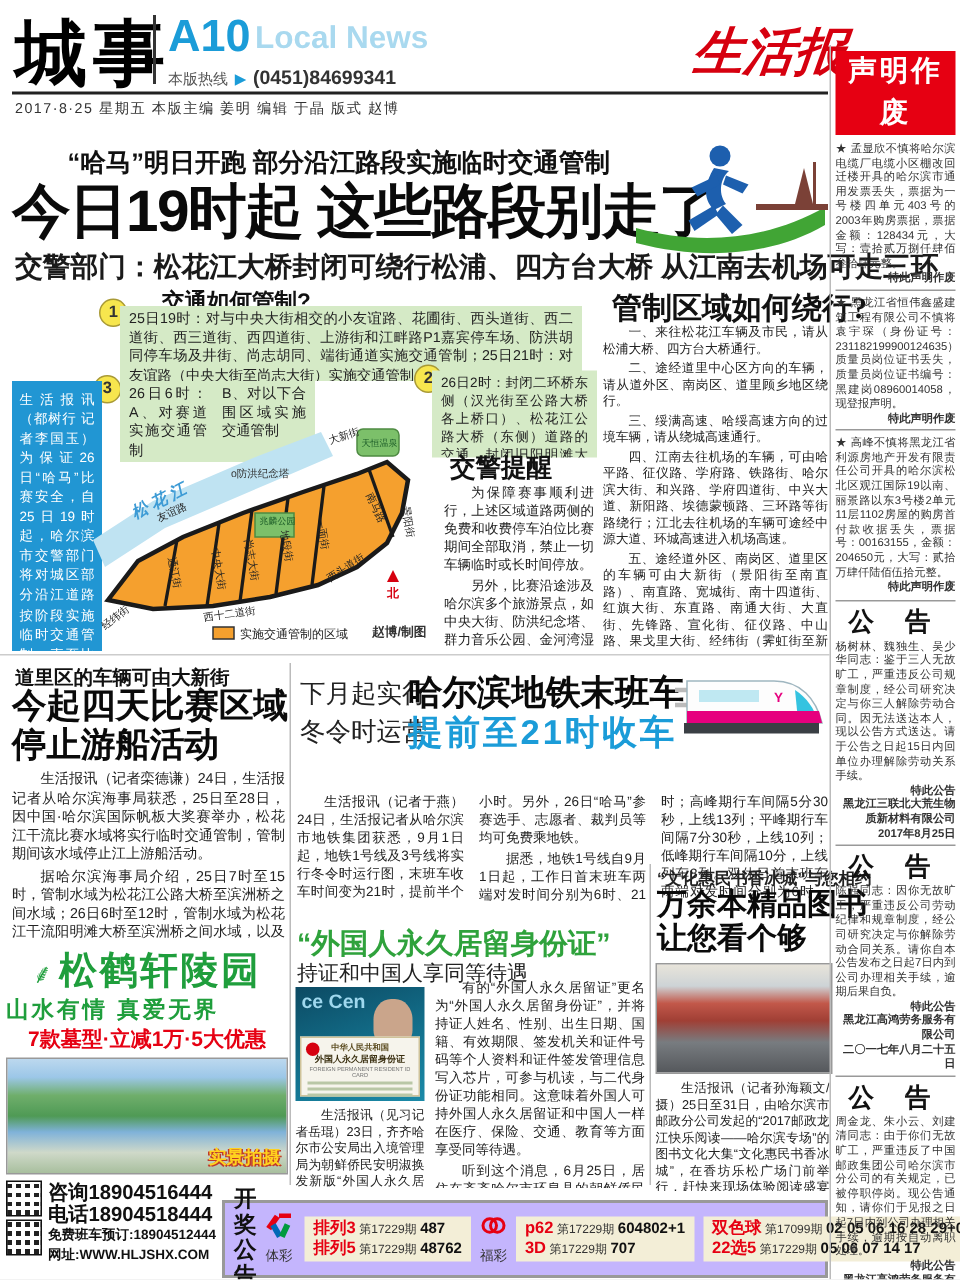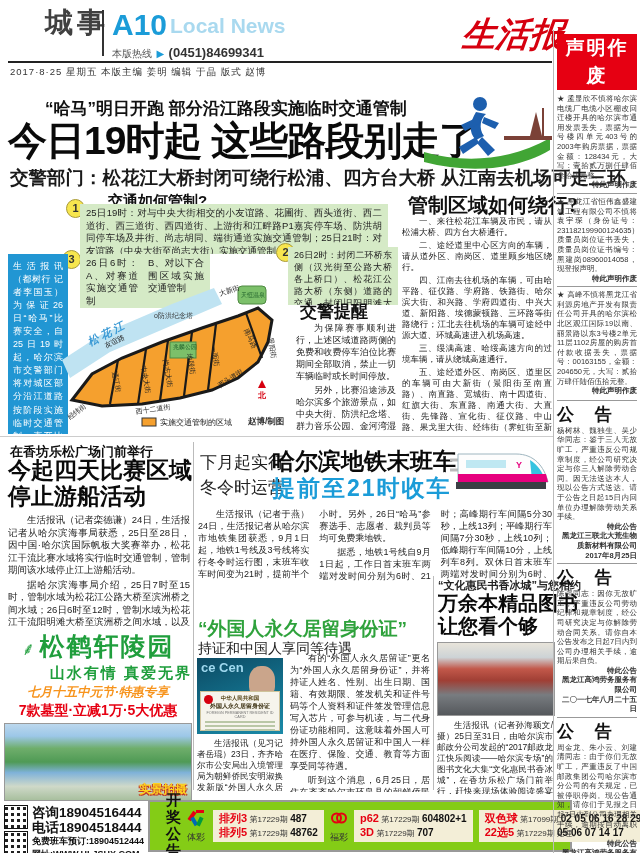--- a/index.html
+++ b/index.html
@@ -4,21 +4,21 @@
 <style>
   html,body{margin:0;padding:0;background:#e9e9e9;}
   #page{position:relative;width:640px;height:853px;background:#fff;overflow:hidden;
         font-family:"Liberation Sans",sans-serif;color:#222;}
   .abs{position:absolute;}
   .serif{font-family:"Liberation Serif",serif;}
   .jt{text-align:justify;}
   .ind p{text-indent:2em;margin:0 0 2px 0;}
   p{margin:0;}
   
-  .section-title{font-size:28px;font-weight:900;letter-spacing:4px;color:#404040;margin-left:35px;}
+  .section-title{font-size:48px;font-weight:900;letter-spacing:4px;color:#000000;}
   .pagecode{font-size:30px;font-weight:900;color:#1b9cd8;}
   .pagelabel{font-size:21px;color:#a9d9ef;font-weight:700;}
   .hotline{font-size:10px;color:#555;}
   .hotnum{font-size:13px;color:#333;font-weight:700;}
   .brand{font-size:34px;font-weight:900;color:#d6000f;font-style:italic;transform:skewX(-6deg);}
   .rule{background:#222;height:2px;}
   .thinrule{background:#ccc;height:1px;}
   .vline{background:#bbb;width:1px;}
   .dateline{font-size:9.5px;color:#333;letter-spacing:1px;}
   
@@ -52,32 +52,32 @@
   .ad-promo2{font-size:14px;font-weight:900;color:#e60012;}
   .ad-photo{background:linear-gradient(180deg,#bcd8ee 0%,#9cc7e8 16%,#6fae6b 32%,#4f9a55 50%,#7fb2d9 64%,#cfd9c9 82%,#a8bf9e 100%);}
   .ad-photo-label{font-size:12px;font-weight:900;color:#ffd21e;text-shadow:1px 1px 0 #c0392b,-1px 1px 0 #c0392b;}
   .ad-contact{font-size:13.5px;font-weight:900;color:#111;line-height:15px;}
   .ad-contact-sm{font-size:9px;font-weight:800;color:#111;}
   .qr{width:22px;height:22px;background:
       repeating-linear-gradient(0deg,#111 0 3px,#fff 3px 6px),
       repeating-linear-gradient(90deg,#111 0 3px,#fff 3px 6px);
       background-blend-mode:screen;border:1px solid #111;}
   
-  .lot-box{border:2px solid #999;background:#84cc16;display:flex;align-items:center;padding:3px 16px;gap:6px;}
+  .lot-box{border:2px solid #999;background:#c4b5fd;display:flex;align-items:center;padding:3px 6px;gap:6px;}
   .lot-title{font-size:15px;font-weight:900;line-height:17px;color:#111;}
   .lot-panel{background:#f3eed7;padding:2px 6px;font-size:8.5px;line-height:13px;white-space:nowrap;}
   .lot-name{color:#e60012;font-weight:900;font-size:11px;}
   .lot-issue{color:#333;font-size:8px;}
   .lot-res{color:#111;font-weight:900;font-size:10px;}
   .lot-logo-label{font-size:9px;color:#333;}
   
   .sb{font-size:7.5px;line-height:9.6px;color:#333;text-align:justify;}
   .sb-head{background:#e60012;color:#fff;font-weight:900;font-size:19px;text-align:center;line-height:28px;letter-spacing:2px;}
   .sb-sign{text-align:right;font-weight:700;}
-  .gg-title{font-size:17px;font-weight:900;letter-spacing:8px;color:#111;}
+  .gg-title{font-size:17px;font-weight:900;text-align:center;letter-spacing:8px;color:#111;}
   .sb-divider{border-top:1px solid #999;}
   .idphoto{background:linear-gradient(160deg,#0c4a63 0%,#13718d 55%,#1b8aa8 100%);}
   .idcard{background:#f6f4ec;border:1px solid #cfc39a;}
   .idcard .l1{font-size:5.5px;font-weight:700;color:#5a4a1e;text-align:center;}
   .idcard .l2{font-size:6px;font-weight:900;color:#3a2f10;text-align:center;}
   .idcard .l3{font-size:3.8px;color:#777;text-align:center;}
   .bookphoto{background:linear-gradient(180deg,#e8e4da 0%,#cdd3d6 20%,#c2584a 36%,#a03f35 52%,#787c80 72%,#55585c 100%);}
 </style>
 </head>
 <body>
@@ -161,45 +161,44 @@
   <div class="abs remind-title serif" style="left:300px;top:300px;">交警提醒</div>
   <div class="abs bodytxt ind jt" style="left:296px;top:322px;width:100px;height:110px;overflow:hidden;">
     <p>为保障赛事顺利进行，上述区域道路两侧的免费和收费停车泊位比赛期间全部取消，禁止一切车辆临时或长时间停放。</p>
     <p>另外，比赛沿途涉及哈尔滨多个旅游景点，如中央大街、防洪纪念塔、群力音乐公园、金河湾湿地植物园、哈尔滨大剧院等，景点周边道路将全部封闭，江北太阳岛风景区当天也将闭园，游客和市民如需前往，应乘坐公共交通工具，步行进入。</p>
   </div>
 
   <div class="abs detour-title serif" style="left:408px;top:192px;">管制区域如何绕行?</div>
   <div class="abs bodytxt ind jt" style="left:402px;top:216px;width:150px;height:216px;overflow:hidden;font-size:8.5px;line-height:11px;">
     <p>一、来往松花江车辆及市民，请从松浦大桥、四方台大桥通行。</p>
     <p>二、途经道里中心区方向的车辆，请从道外区、南岗区、道里顾乡地区绕行。</p>
+    <p>三、绥满高速、哈绥高速方向的过境车辆，请从绕城高速通行。</p>
     <p>四、江南去往机场的车辆，可由哈平路、征仪路、学府路、铁路街、哈尔滨大街、和兴路、学府四道街、中兴大道、新阳路、埃德蒙顿路、三环路等街路绕行；江北去往机场的车辆可途经中源大道、环城高速进入机场高速。</p>
-    <p>三、绥满高速、哈绥高速方向的过境车辆，请从绕城高速通行。</p>
     <p>五、途经道外区、南岗区、道里区的车辆可由大新街（景阳街至南直路）、南直路、宽城街、南十四道街、红旗大街、东直路、南通大街、大直街、先锋路、宣化街、征仪路、中山路、果戈里大街、经纬街（霁虹街至新阳路）、新阳路、安国街、建国街、安发桥、通达街、前进路、安阳路、铁路街、哈尔滨大街、中兴大道等街路绕行。</p>
   </div>
 
   <div class="abs thinrule" style="left:0px;top:436px;width:553px;"></div>
   <div class="abs vline" style="left:193px;top:442px;height:348px;"></div>
   <div class="abs vline" style="left:433px;top:576px;height:214px;"></div>
 
-  <div class="abs k2" style="left:10px;top:443px;">在香坊乐松广场门前举行</div>
+  <div class="abs k2" style="left:10px;top:443px;">道里区的车辆可由大新街</div>
   <div class="abs h2a serif" style="left:8px;top:458px;">今起四天比赛区域</div>
   <div class="abs h2a serif" style="left:8px;top:484px;">停止游船活动</div>
   <div class="abs bodytxt ind jt" style="left:8px;top:514px;width:182px;height:112px;overflow:hidden;font-size:9.5px;line-height:12.5px;">
     <p>生活报讯（记者栾德谦）24日，生活报记者从哈尔滨海事局获悉，25日至28日，因中国·哈尔滨国际帆板大奖赛举办，松花江干流比赛水域将实行临时交通管制，管制期间该水域停止江上游船活动。</p>
     <p>据哈尔滨海事局介绍，25日7时至15时，管制水域为松花江公路大桥至滨洲桥之间水域；26日6时至12时，管制水域为松花江干流阳明滩大桥至滨洲桥之间水域，以及松花江北侧泛洪一湖三岛、大剧院南广场水域；27日7时至15时，管制水域为松花江公路大桥至滨洲桥之间水域；28日7时至15时，管制水域为松花江公路大桥至滨洲桥之间水域。</p>
 
   </div>
 
   <div class="abs" style="left:4px;top:630px;width:188px;height:205px;">
     <div style="text-align:center;">
       <span style="color:#1f9e3c;font-size:18px;">⸙</span>
       <span class="ad-name">松鹤轩陵园</span>
     </div>
-    <div class="ad-slogan" style="text-align:right;margin-top:1px;">山水有情 真爱无界</div>
-    <div class="ad-promo1" style="text-align:center;margin-top:1px;">七月十五中元节·特惠专享</div>
+    <div class="ad-slogan" style="text-align:left;margin-top:1px;">山水有情 真爱无界</div>
     <div class="ad-promo2" style="text-align:center;margin-top:1px;">7款墓型·立减1万·5大优惠</div>
     <div class="ad-photo" style="position:relative;width:186px;height:76px;margin-top:3px;border:1px solid #999;">
       <div class="ad-photo-label" style="position:absolute;right:4px;bottom:2px;">实景拍摄</div>
     </div>
     <div style="display:flex;gap:4px;margin-top:4px;">
       <div>
         <div class="qr"></div>
         <div class="qr" style="margin-top:2px;"></div>
       </div>
       <div>
@@ -220,21 +219,21 @@
   <svg class="abs" style="left:448px;top:442px;" width="104" height="58" viewBox="0 0 104 58">
     <line x1="2" y1="18" x2="14" y2="18" stroke="#bbb" stroke-width="3"></line>
     <line x1="2" y1="28" x2="10" y2="28" stroke="#bbb" stroke-width="3"></line>
     <path d="M10,12 L68,12 C86,12 96,24 100,40 L10,40 Z" fill="#fdfdfd" stroke="#9fb6c0"></path>
     <path d="M82,18 C90,23 95,31 97,38 L84,38 Z" fill="#35c3e0"></path>
     <path d="M10,32 L98,32 L100,40 L10,40 Z" fill="#e6007e"></path>
     <rect x="8" y="40" width="90" height="7" fill="#3a3f44"></rect>
     <rect x="18" y="18" width="40" height="8" fill="#bfe8f2"></rect>
     <text x="68" y="26" font-size="9" font-weight="bold" fill="#e6007e">Y</text>
   </svg>
-  <div class="abs bodytxt ind jt cols3" style="left:198px;top:508px;width:354px;height:82px;overflow:hidden;">
+  <div class="abs bodytxt ind jt cols3" style="left:198px;top:528px;width:354px;height:82px;overflow:hidden;">
     <p>生活报讯（记者于燕）24日，生活报记者从哈尔滨市地铁集团获悉，9月1日起，地铁1号线及3号线将实行冬令时运行图，末班车收车时间变为21时，提前半个小时。另外，26日“哈马”参赛选手、志愿者、裁判员等均可免费乘地铁。</p>
     <p>据悉，地铁1号线自9月1日起，工作日首末班车两端对发时间分别为6时、21时；高峰期行车间隔5分30秒，上线13列；平峰期行车间隔7分30秒，上线10列；低峰期行车间隔10分，上线列车8列。双休日首末班车两端对发时间分别为6时、21时；平峰期行车间隔7分45秒，上线10列；低峰期行车间隔10分，上线列车8列。</p>
   </div>
 
   <div class="abs permit-h2" style="left:198px;top:616px;">“外国人永久居留身份证”</div>
   <div class="abs idphoto" style="left:197px;top:658px;width:86px;height:76px;overflow:hidden;">
     <div style="position:absolute;left:4px;top:2px;font-size:13px;font-weight:900;color:#9fd8ee;">ce Cen</div>
     <div style="position:absolute;right:8px;top:8px;width:26px;height:30px;border-radius:45% 45% 30% 30%;background:#caa58b;"></div>
     <div class="idcard" style="position:absolute;left:3px;bottom:3px;width:78px;height:38px;">
       <div style="position:absolute;left:3px;top:3px;width:9px;height:9px;border-radius:50%;background:#d6000f;"></div>

